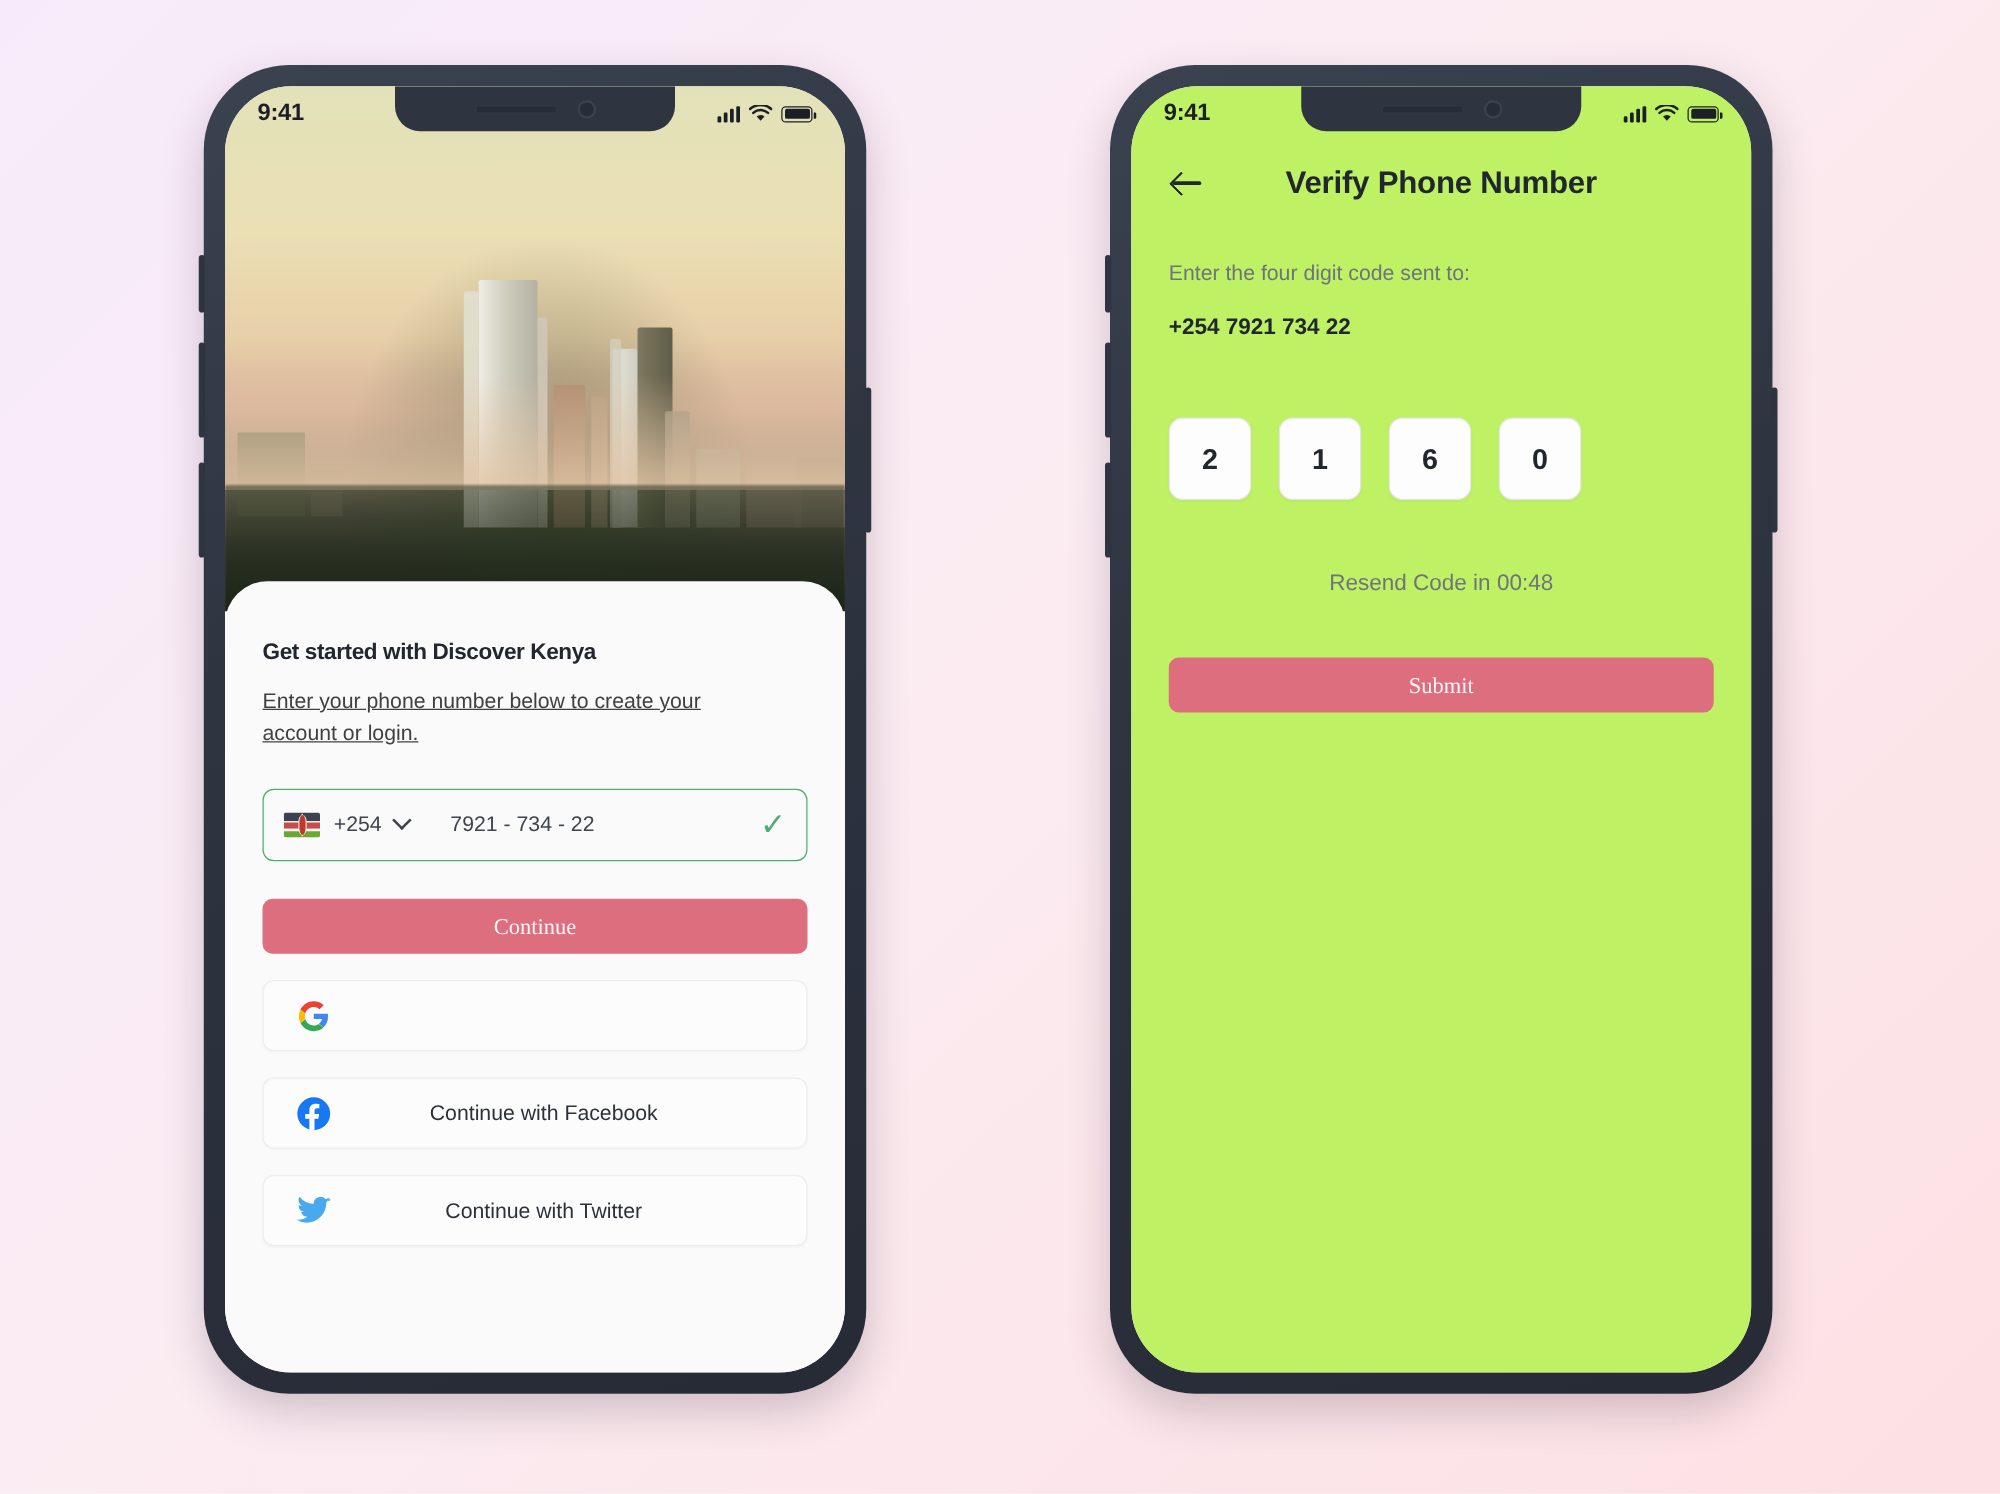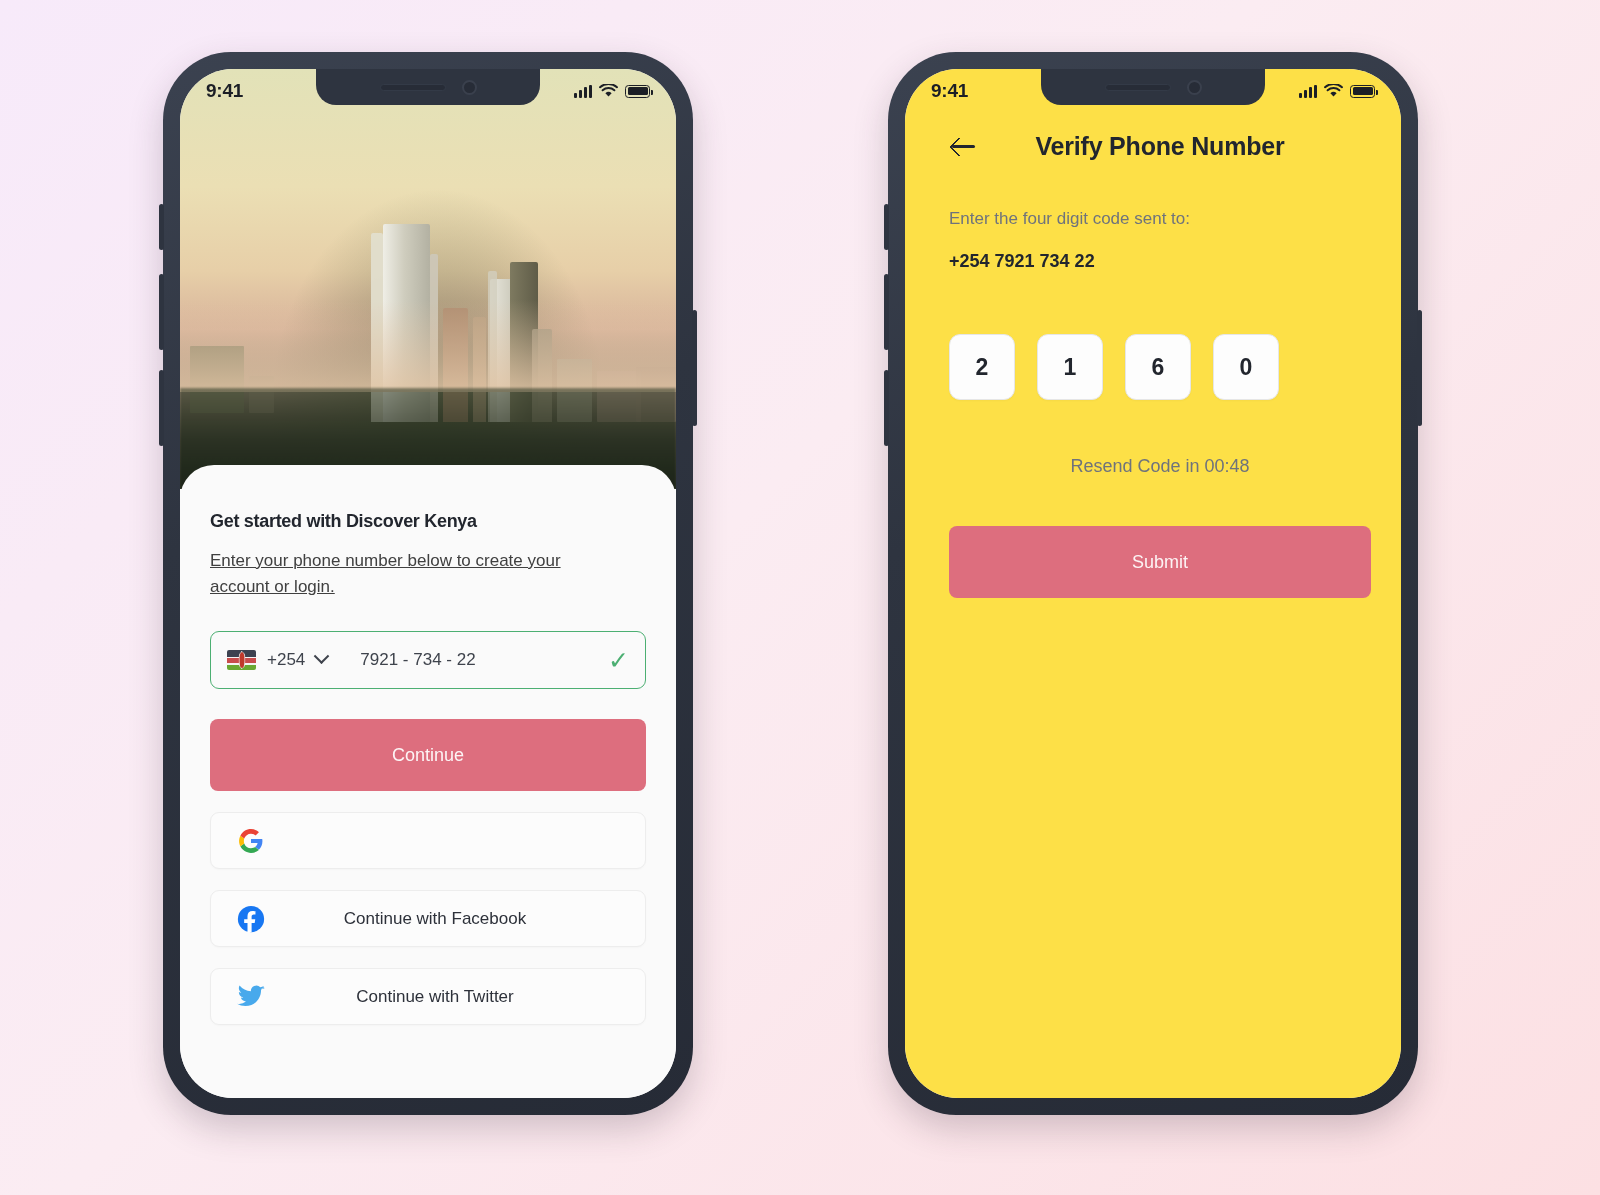--- a/index.html
+++ b/index.html
@@ -106,35 +106,35 @@
     width:7px; height:16px; background:#c0392b; border-radius:50% / 40%;
     border-left:1px solid #eee; border-right:1px solid #eee;
   }
   .flag .spear{ position:absolute; left:50%; top:1px; transform:translateX(-50%); width:1.5px; height:18px; background:#f2f2f2; }
   .ccode{ font-size:17px; color:#3e434c; font-weight:400; }
   .chev{ width:11px; height:11px; border-right:2px solid #3e434c; border-bottom:2px solid #3e434c; transform:rotate(45deg) translate(-3px,-3px); flex:none; }
   .pnum{ font-size:17px; color:#3e434c; margin-left:22px; flex:1; }
   .check{ color:#4caf72; font-size:25px; line-height:1; font-weight:400; }
 
   .btn-primary{
-    margin-top:30px; height:72px; border-radius:8px; background:#dd6e7e;
+    margin-top:30px; height:44px; border-radius:8px; background:#dd6e7e;
     color:#fdf4f5; font-size:18px; display:flex; align-items:center; justify-content:center;
-    border:none; width:100%; font-family:Liberation Sans, sans-serif; cursor:pointer;
+    border:none; width:100%; font-family:Liberation Serif, serif; cursor:pointer;
   }
 
   .social{
     margin-top:21px; height:57px; border-radius:9px; background:#fcfcfc;
     border:1px solid #ededed; display:flex; align-items:center; position:relative;
     box-shadow:0 1px 2px rgba(0,0,0,.025);
   }
   .social .ico{ position:absolute; left:26px; width:28px; height:28px; display:flex; align-items:center; justify-content:center; }
   .social .lbl{ width:100%; text-align:center; font-size:17px; color:#2d313a; padding-left:14px; }
 
   
-  .verify{ position:absolute; inset:0; background:#fde047; padding:62px 30px 0 44px; }
+  .verify{ position:absolute; inset:0; background:#bef264; padding:62px 30px 0 30px; }
   .vhead{ display:flex; align-items:center; }
   .back-arrow{ width:30px; height:30px; position:relative; flex:none; cursor:pointer; }
   .back-arrow::before{
     content:""; position:absolute; left:3px; top:14px; width:23px; height:2.6px; background:#22262e; border-radius:2px;
   }
   .back-arrow::after{
     content:""; position:absolute; left:3px; top:9px; width:12px; height:12px;
     border-left:2.6px solid #22262e; border-bottom:2.6px solid #22262e;
     transform:rotate(45deg); border-radius:1px;
   }

